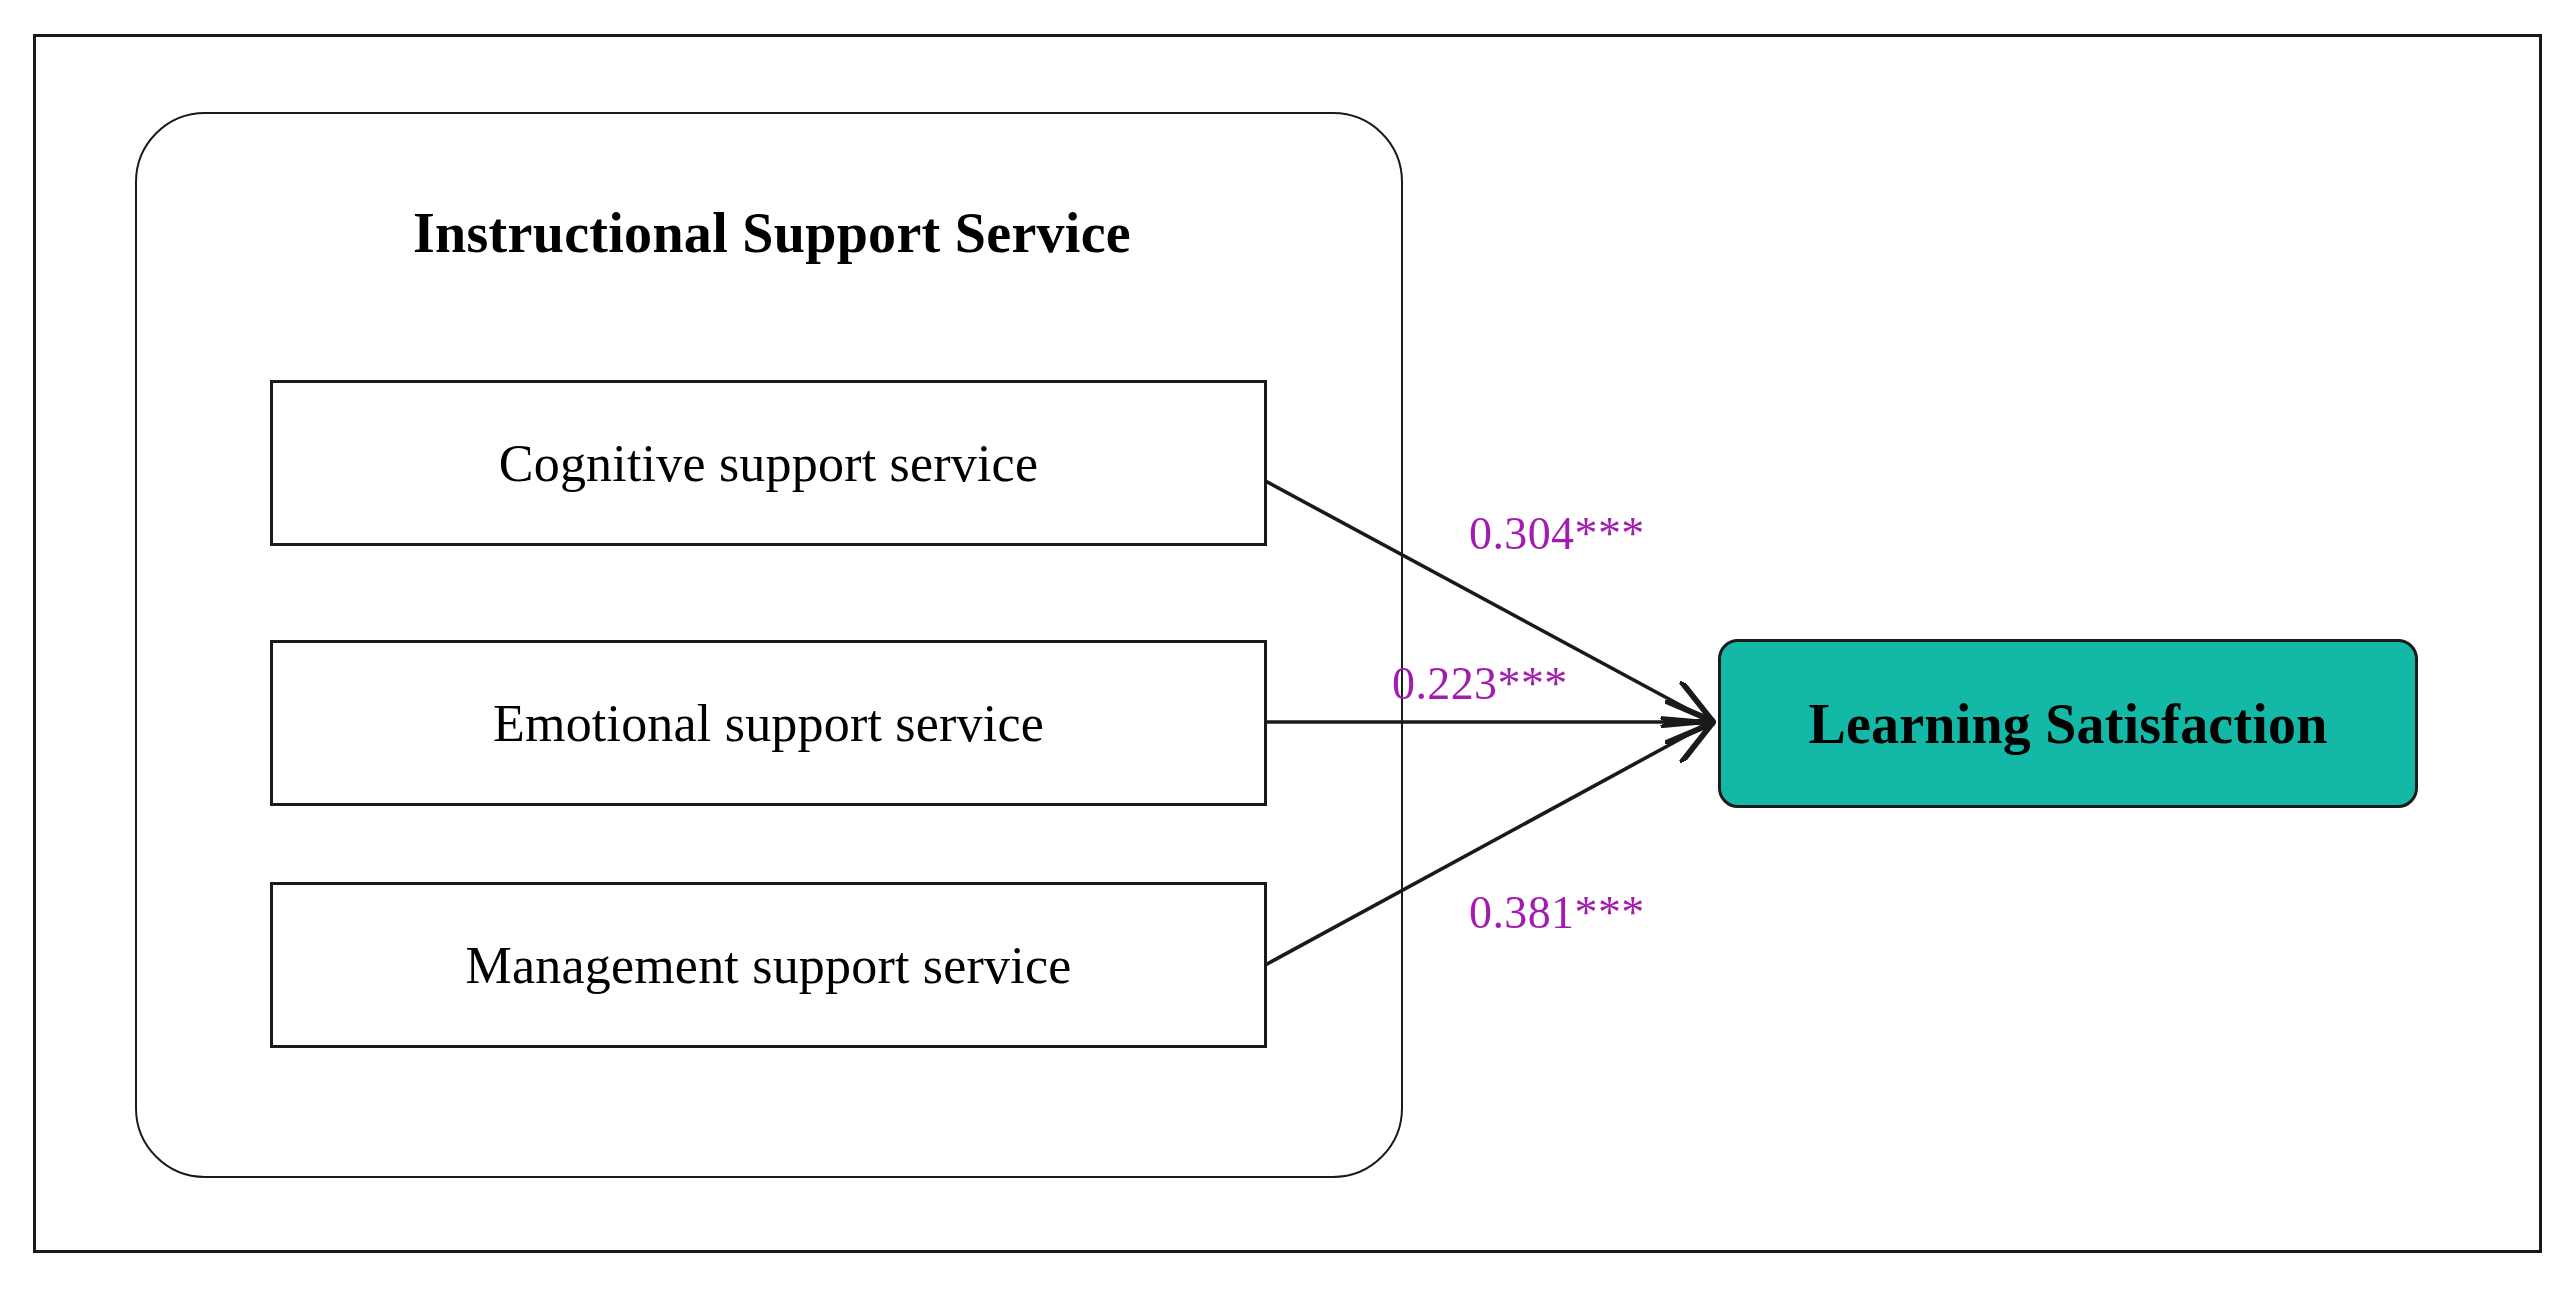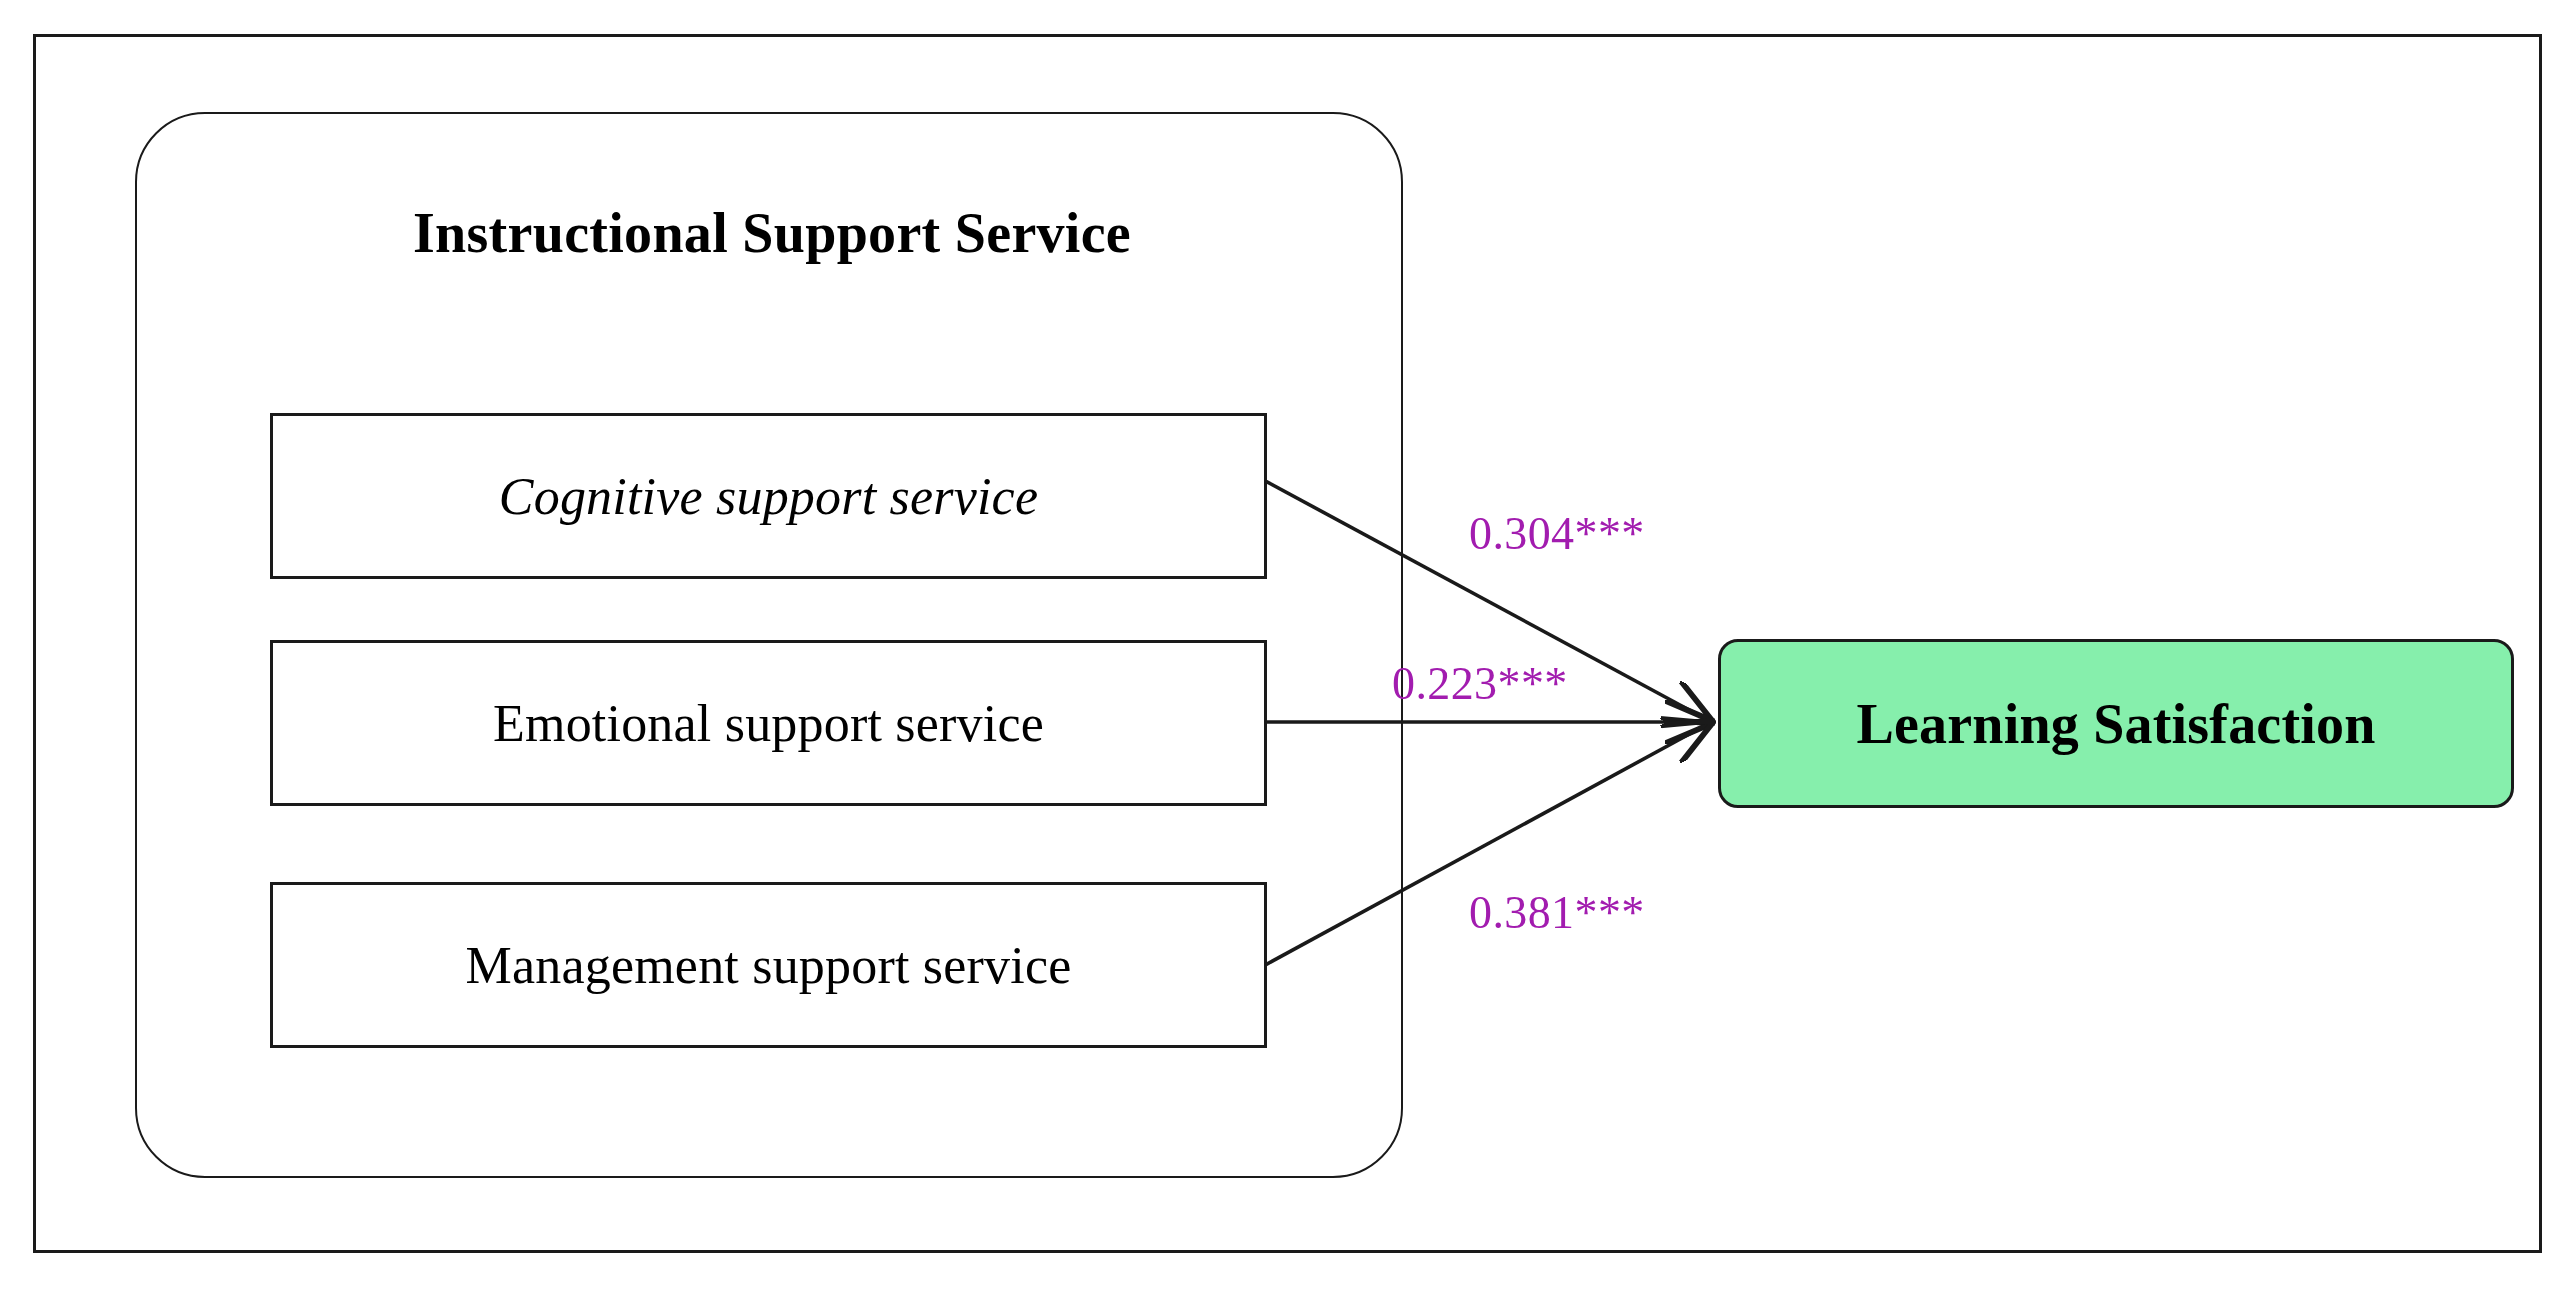--- a/index.html
+++ b/index.html
@@ -73,35 +73,35 @@
     right: 0;
     bottom: 0;
     display: flex;
     align-items: center;
     justify-content: center;
     font-size: 52px;
     color: #000000;
     white-space: nowrap;
     letter-spacing: 0.2px;
   }
-  #indicator-box-0 { top: 413px; font-style: italic; }
+  #indicator-box-0 { top: 380px; }
   #indicator-box-1 { top: 640px; }
   #indicator-box-2 { top: 882px; }
 
   
   #outcome-box {
     position: absolute;
     left: 1718px;
     top: 639px;
-    width: 796px;
+    width: 700px;
     height: 169px;
     border: 3.6px solid #1a1a1a;
     border-radius: 20px;
     box-sizing: border-box;
-    background: #86efac;
+    background: #14b8a6;
     display: flex;
     align-items: center;
     justify-content: center;
   }
   #outcome-box .label {
     font-size: 56px;
     font-weight: bold;
     color: #000000;
     white-space: nowrap;
     letter-spacing: 0.2px;

